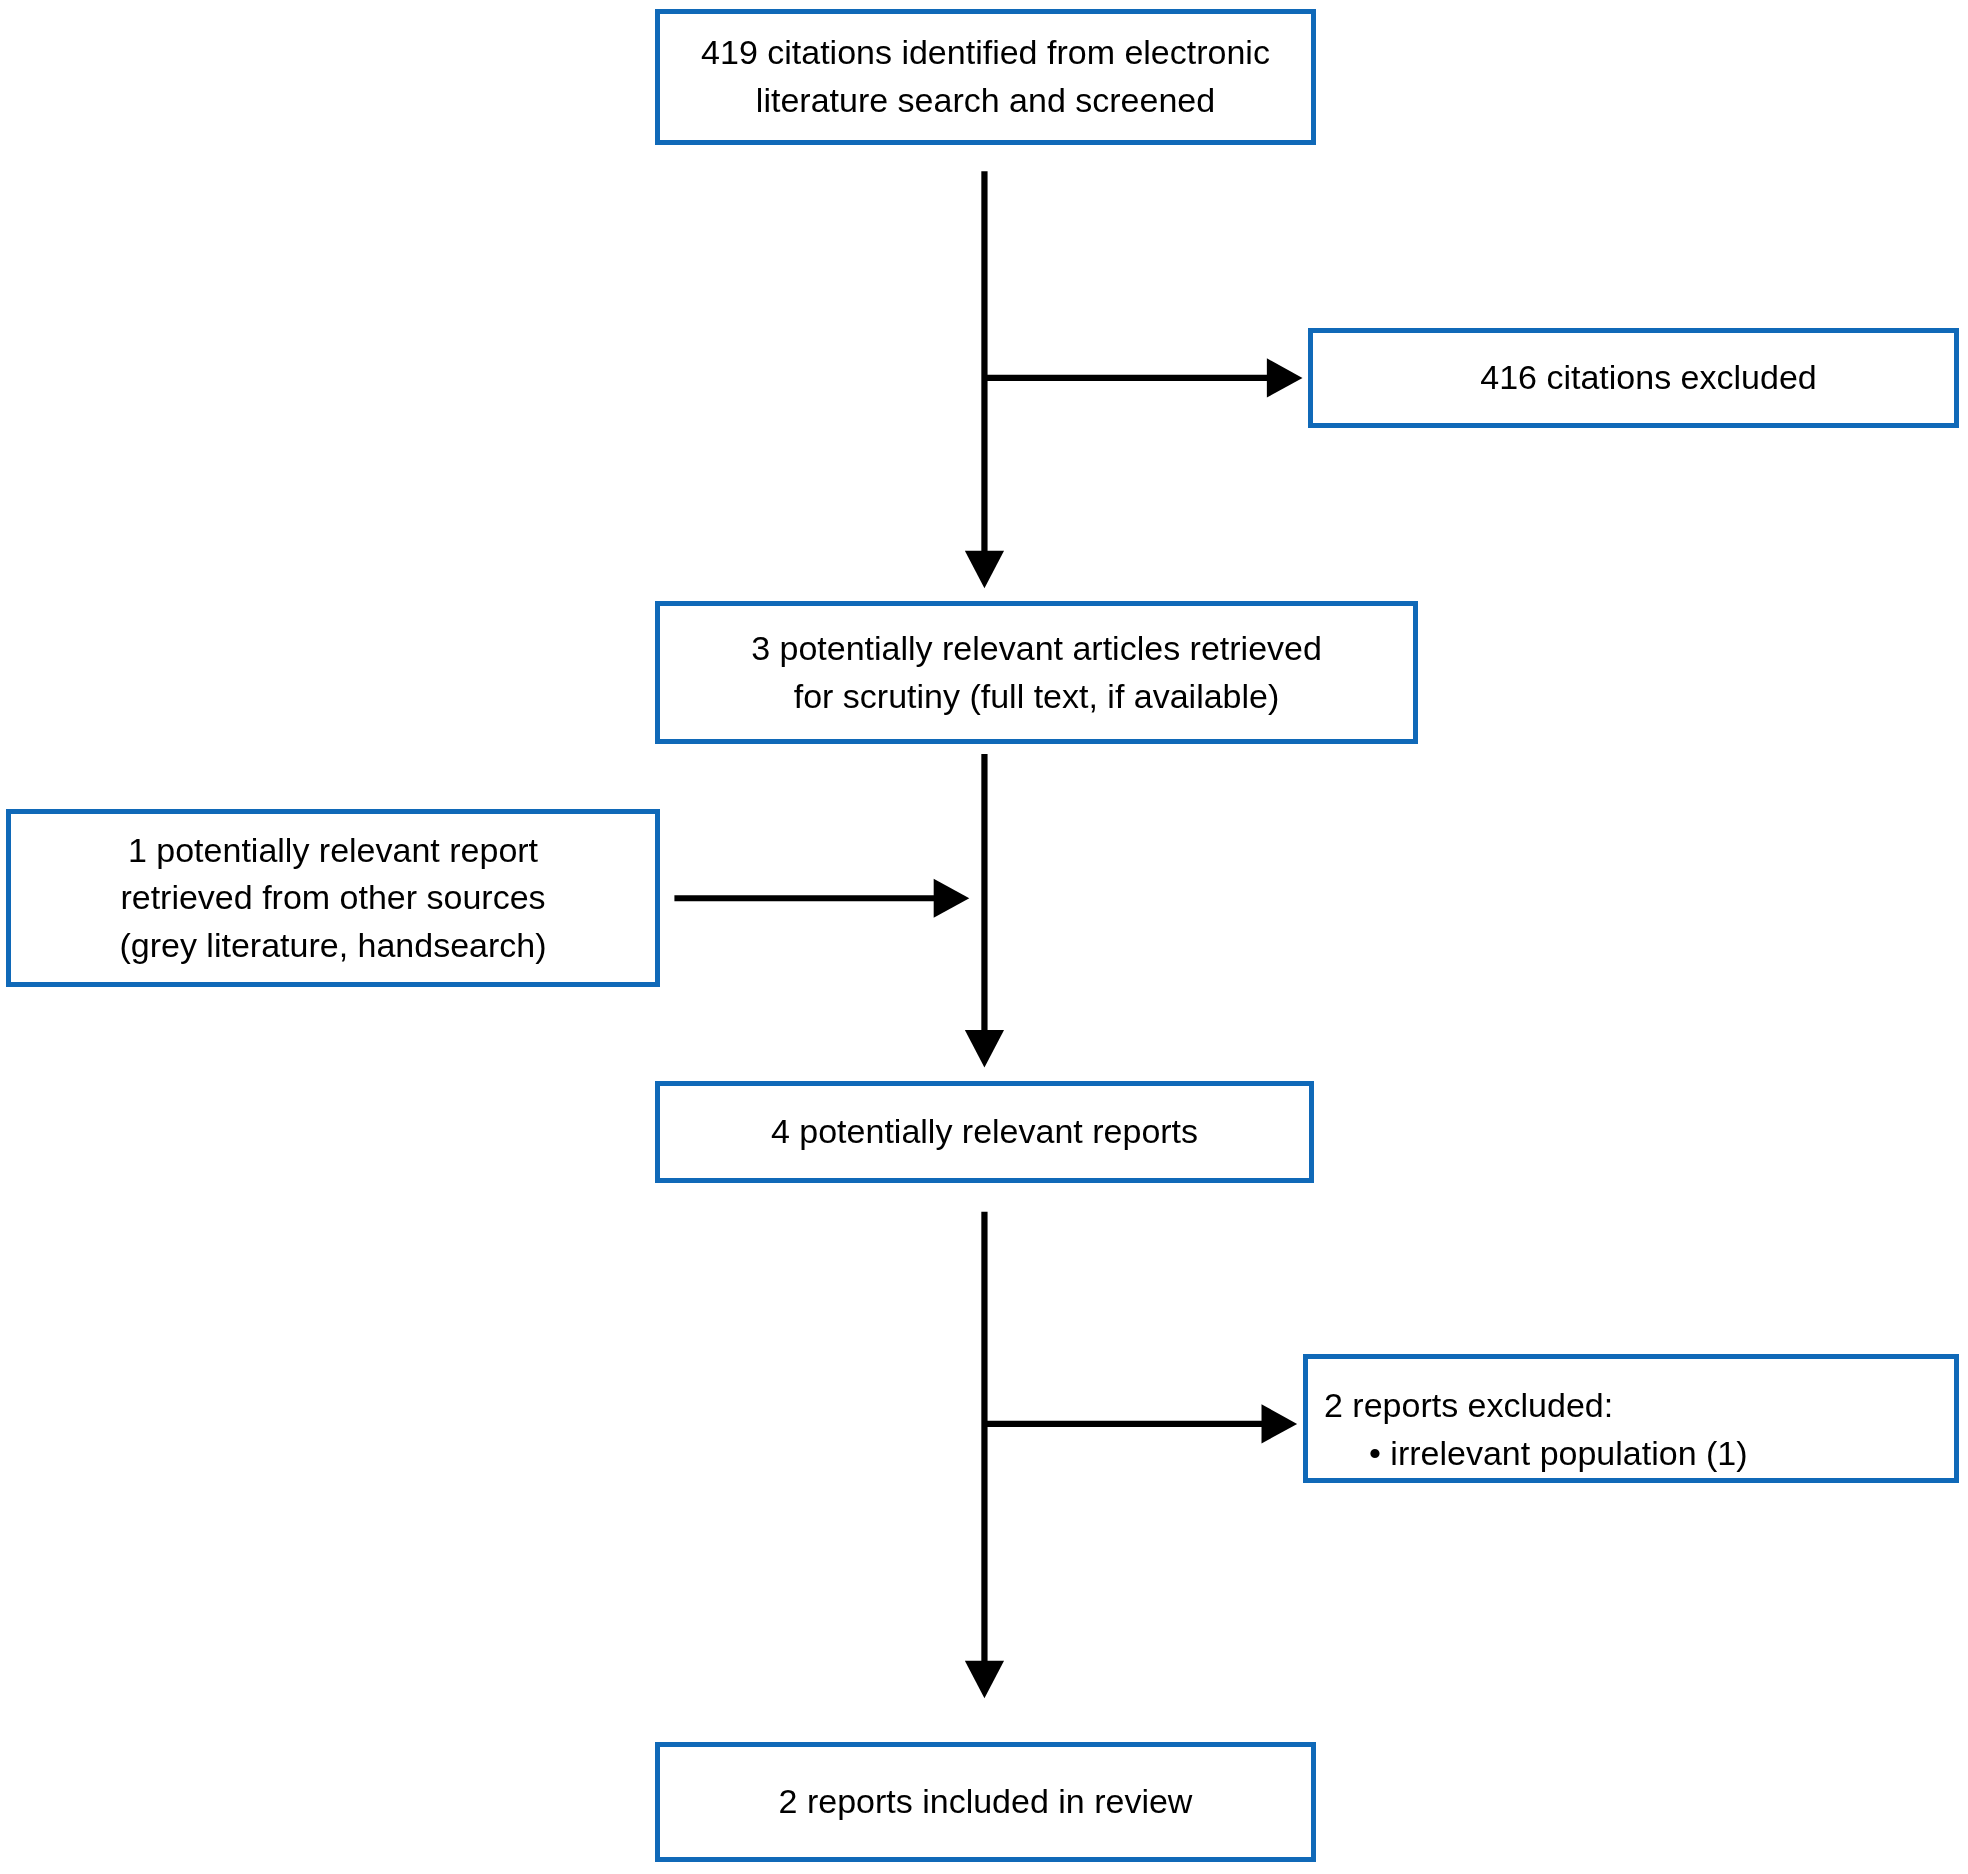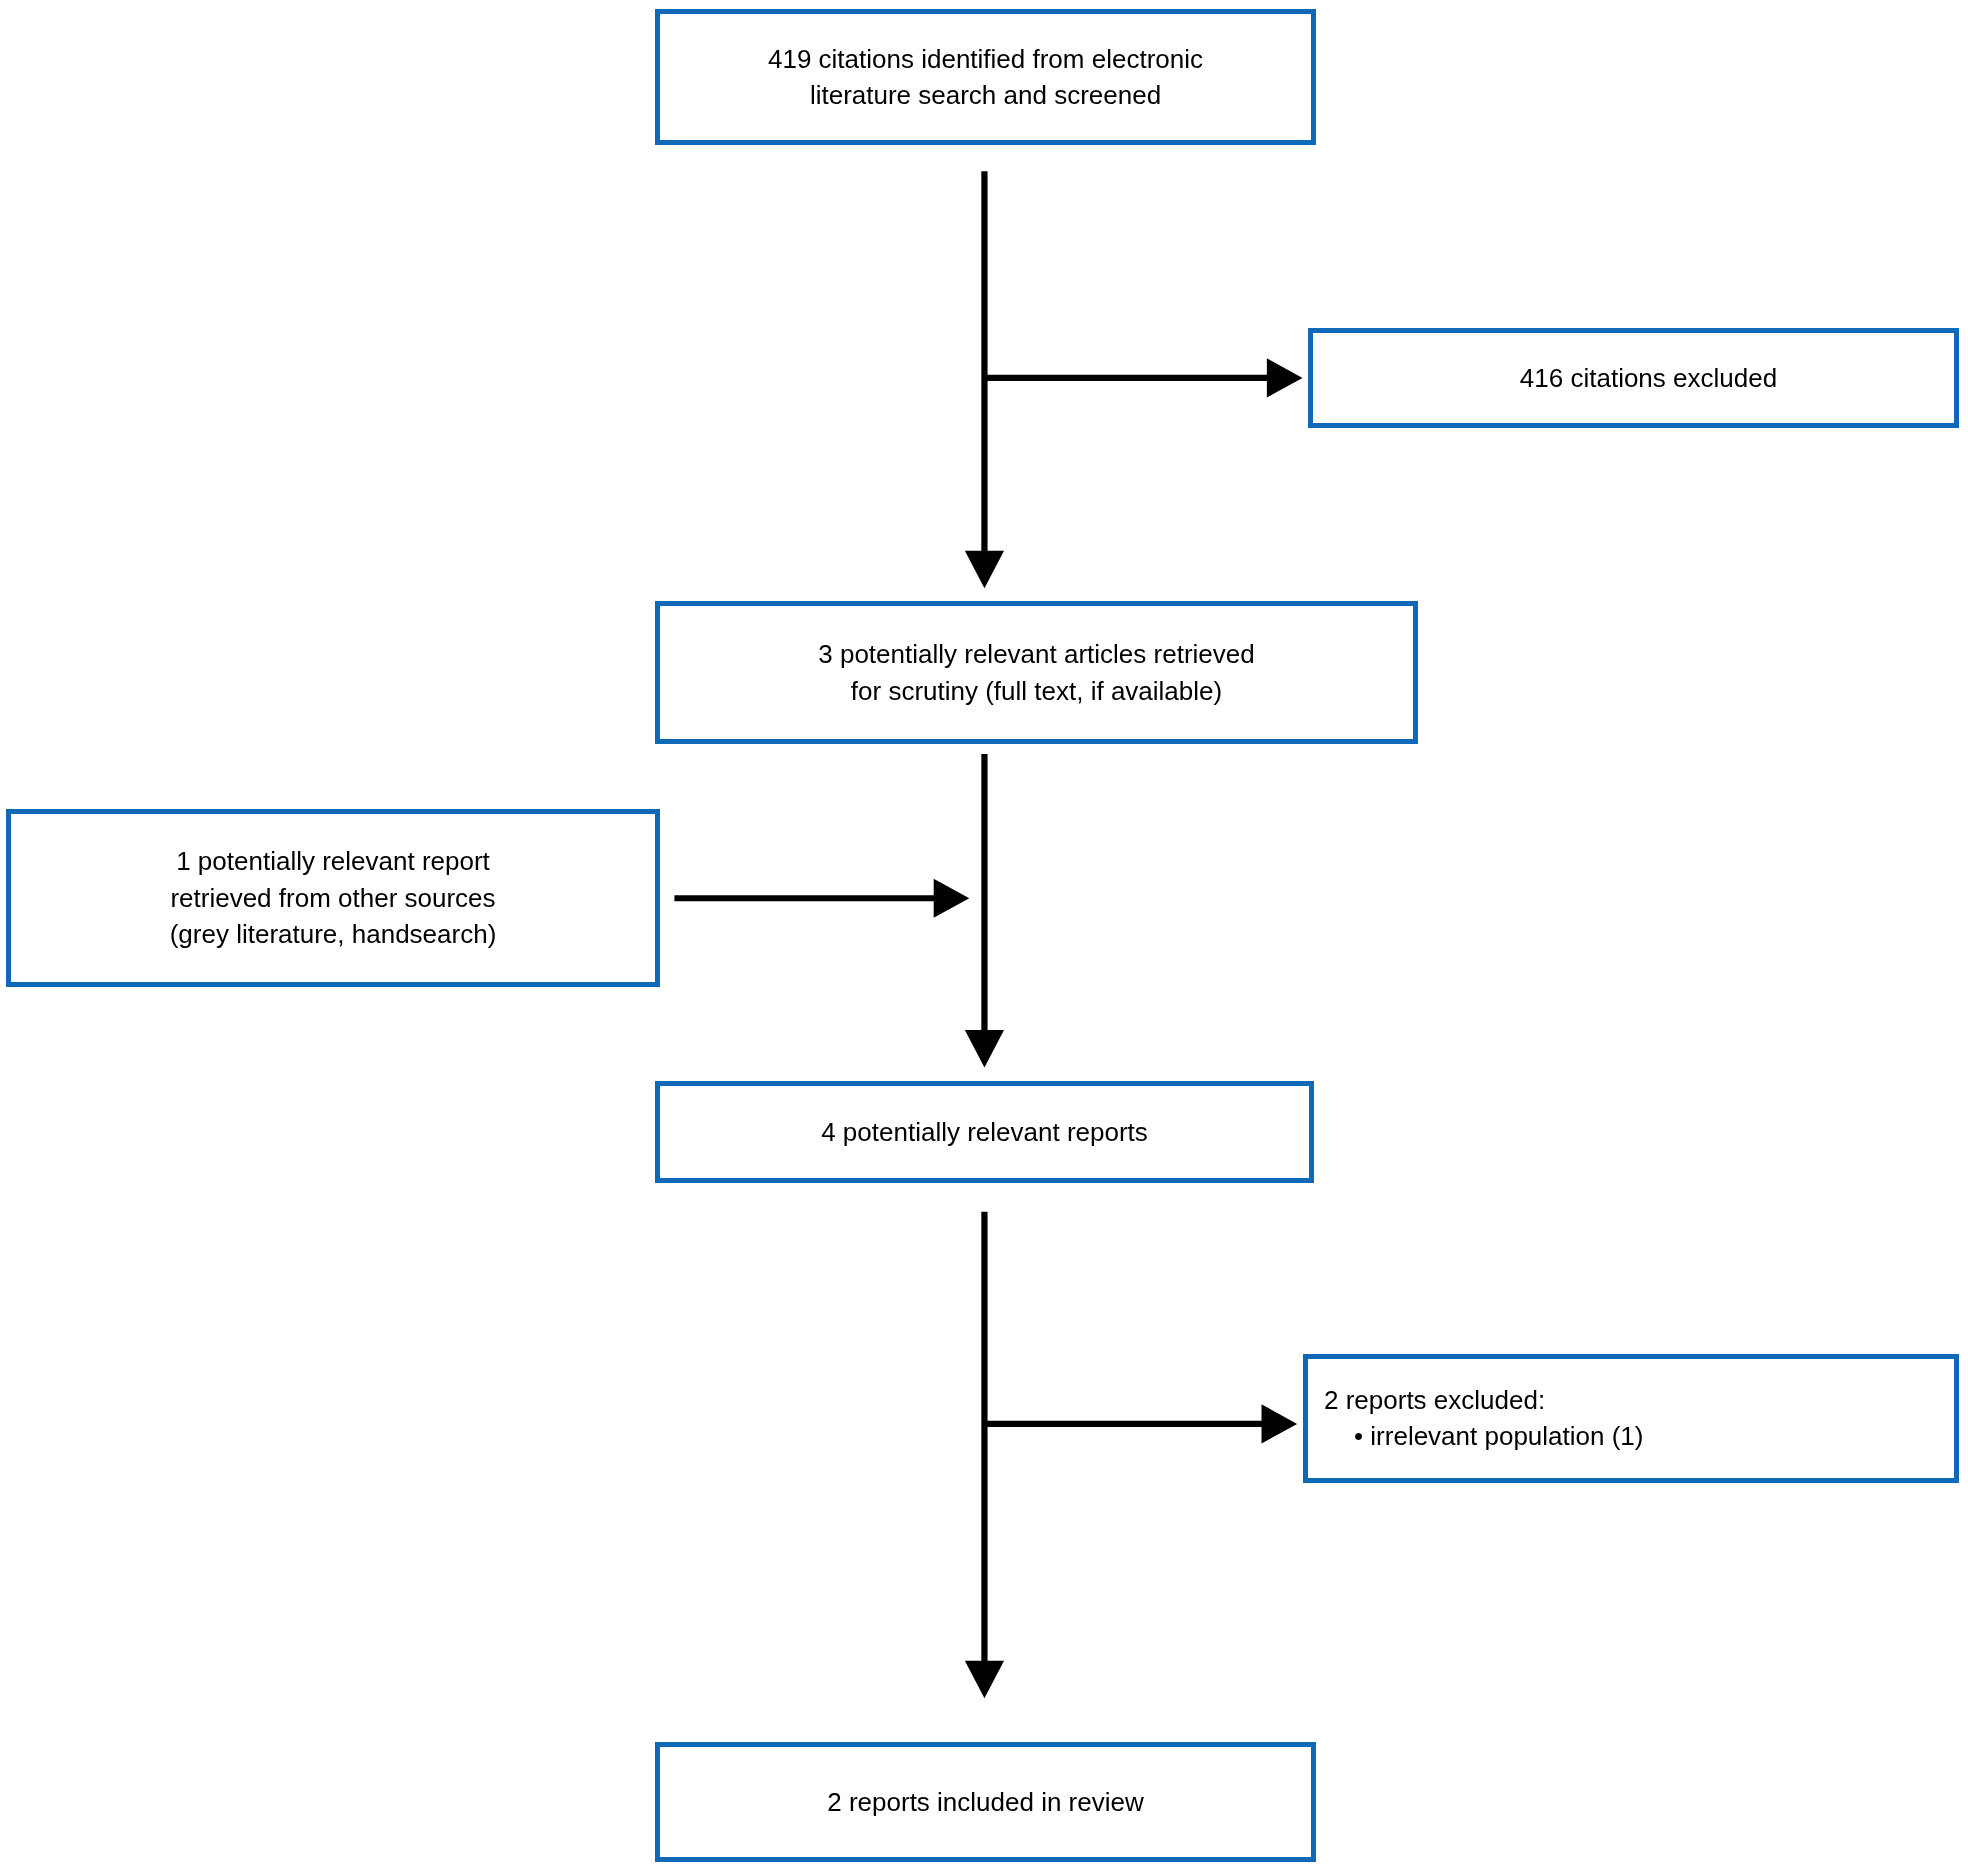--- a/index.html
+++ b/index.html
@@ -25,41 +25,41 @@
   }
   .flow-box {
     position: absolute;
     box-sizing: border-box;
     border: 5.3px solid var(--box-border, #1069b8);
     background: #ffffff;
     display: flex;
     align-items: center;
     justify-content: center;
     text-align: center;
-    font-size: 26px;
+    font-size: 34px;
     line-height: 1.4;
     white-space: pre-line;
   }
   .flow-box .box-text {
     width: 100%;
     padding: 0 12.5px;
   }
   
   .box-screened          { left: 655px;  top: 9px;   width: 661px; height: 136px; }
   .box-excluded-citations{ left: 1308px; top: 328px;  width: 651px; height: 100px; padding-left: 30px; }
   .box-retrieved         { left: 655px;  top: 601px;  width: 763px; height: 143px; }
   .box-other-sources     { left: 6px;   top: 809px;  width: 654px; height: 178px; }
   .box-relevant-reports  { left: 655px;  top: 1081px; width: 659px; height: 102px; }
   .box-excluded-reports  { left: 1303px; top: 1354px; width: 656px; height: 129px;
                            display: block; text-align: left; white-space: normal;
                            padding: 23px 18px 0 16px; }
   .box-included          { left: 655px;  top: 1742px; width: 661px; height: 120px; }
 
   .box-excluded-reports .box-title { display: block; }
-  .box-excluded-reports .bullet-line { display: block; margin-left: 30px; }
+  .box-excluded-reports .bullet-line { display: block; margin-left: 45px; }
 </style>
 </head>
 <body>
 
 <div class="canvas">
 
   <svg class="connectors" viewBox="0 0 2209 2103" xmlns="http://www.w3.org/2000/svg">
 
     <g stroke="#000000" fill="#000000">
       <line x1="1105" y1="192" x2="1105" y2="622" stroke-width="7"></line>

